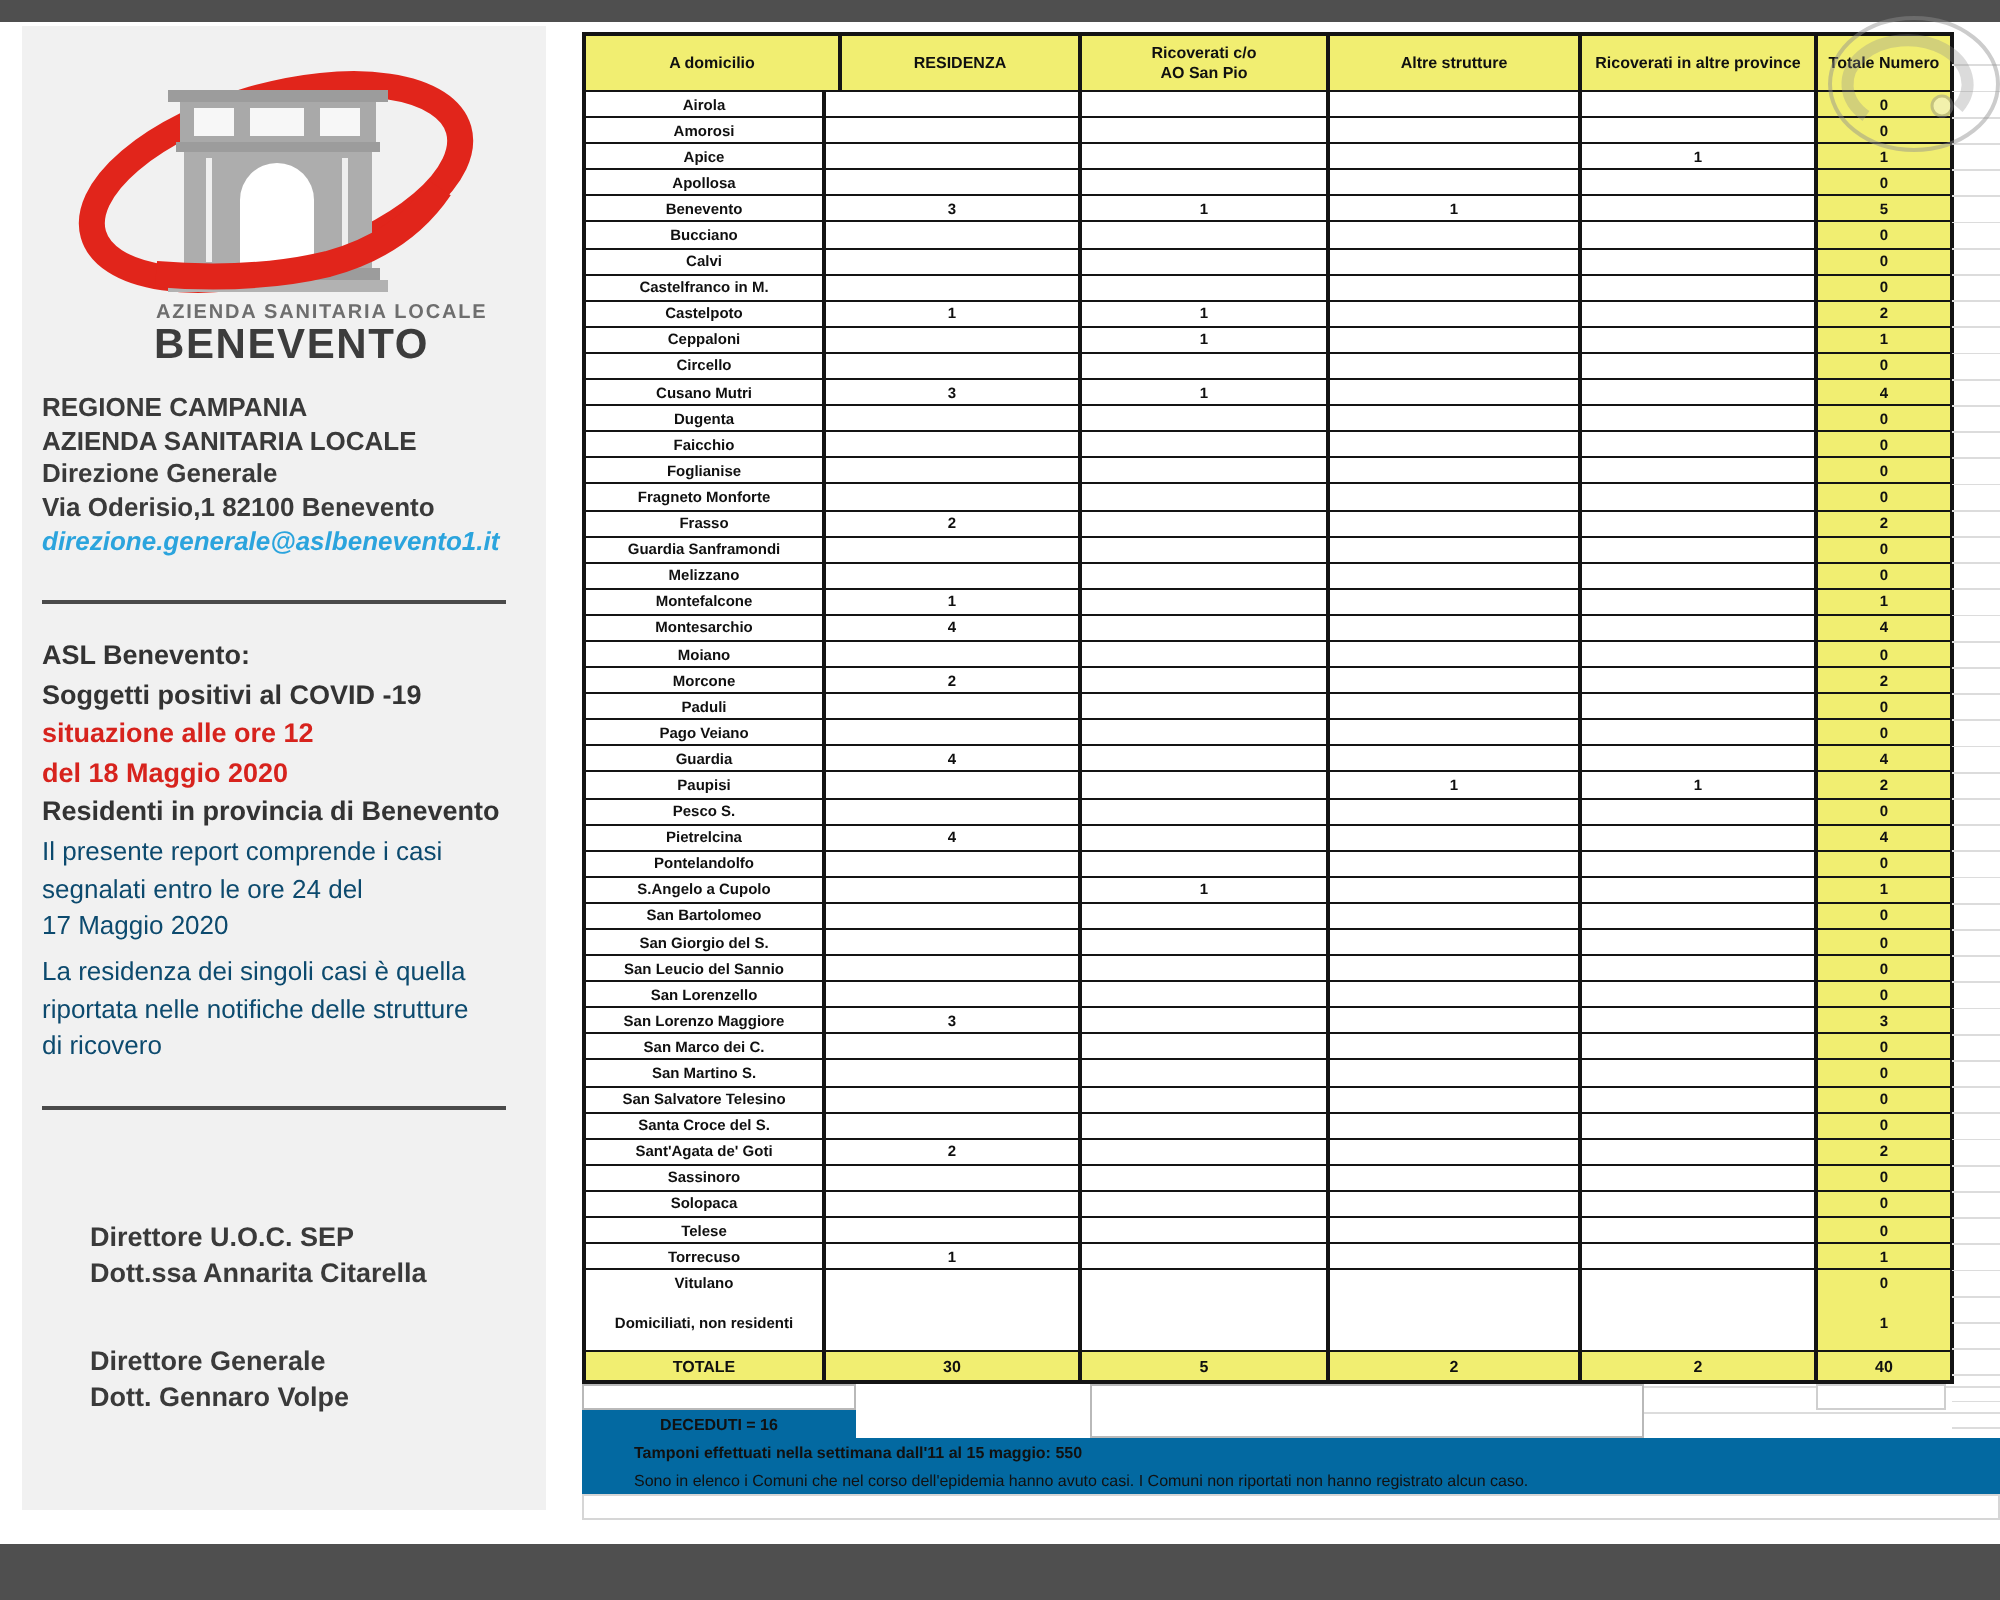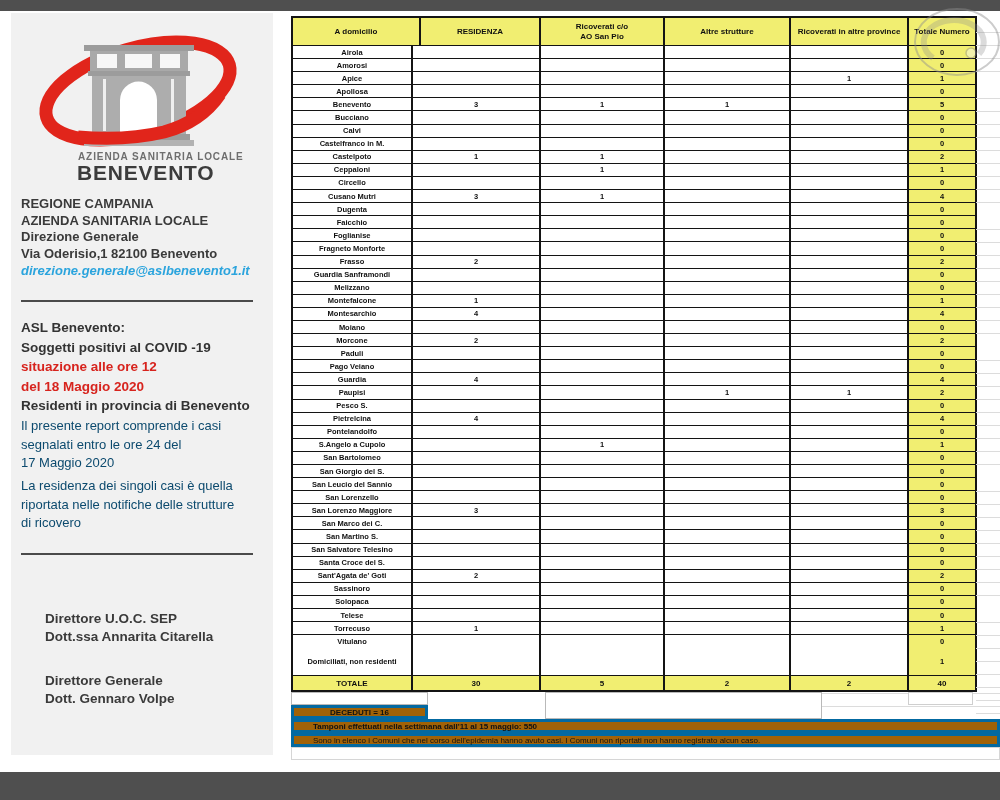--- a/index.html
+++ b/index.html
@@ -42,21 +42,21 @@
   .tot-row{height:14px;}
   .tot-row .td{font-size:8px;}
 
   
   .grid-strip{position:absolute;left:975.5px;top:20px;width:24.5px;height:740px;
       background:repeating-linear-gradient(to bottom,transparent 0 12.2px,#dcdcdc 12.2px 13.1px);}
   .hline{position:absolute;height:1px;background:#dcdcdc;}
 
   
   .lightcell{position:absolute;border:1px solid #b9b9b9;background:#fff;box-sizing:border-box;}
-  .note-cell{position:absolute;border:3px solid #0369a1;background:#a16207;box-sizing:border-box;
+  .note-cell{position:absolute;border:7px solid #0369a1;background:#22c55e;box-sizing:border-box;
              display:flex;align-items:center;color:#111;}
   #deceduti-cell{left:291px;top:705px;width:137px;height:14px;justify-content:center;font-size:8px;font-weight:bold;}
   .note-row{left:291px;width:709px;height:14px;padding-left:19px;font-size:8px;}
   #tamponi-row{top:719px;font-weight:bold;}
   #elenco-row{top:733px;}
   #faint-row{left:291px;top:747px;width:709px;height:13px;border-color:#d6d6d6;}
 
   .watermark{position:absolute;left:913px;top:6px;opacity:.45;}
 </style>
 </head>

